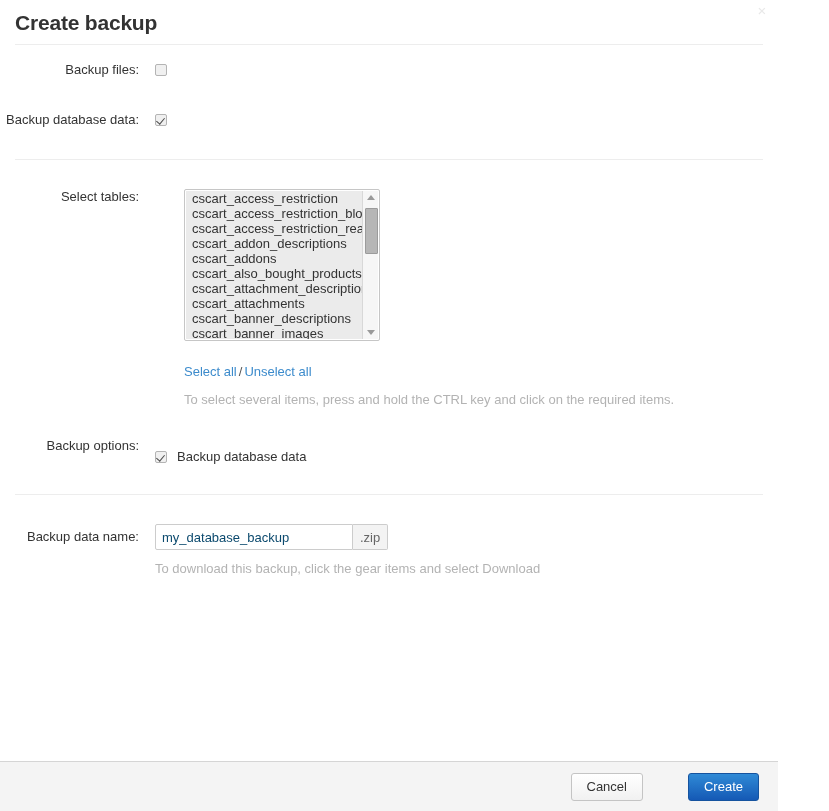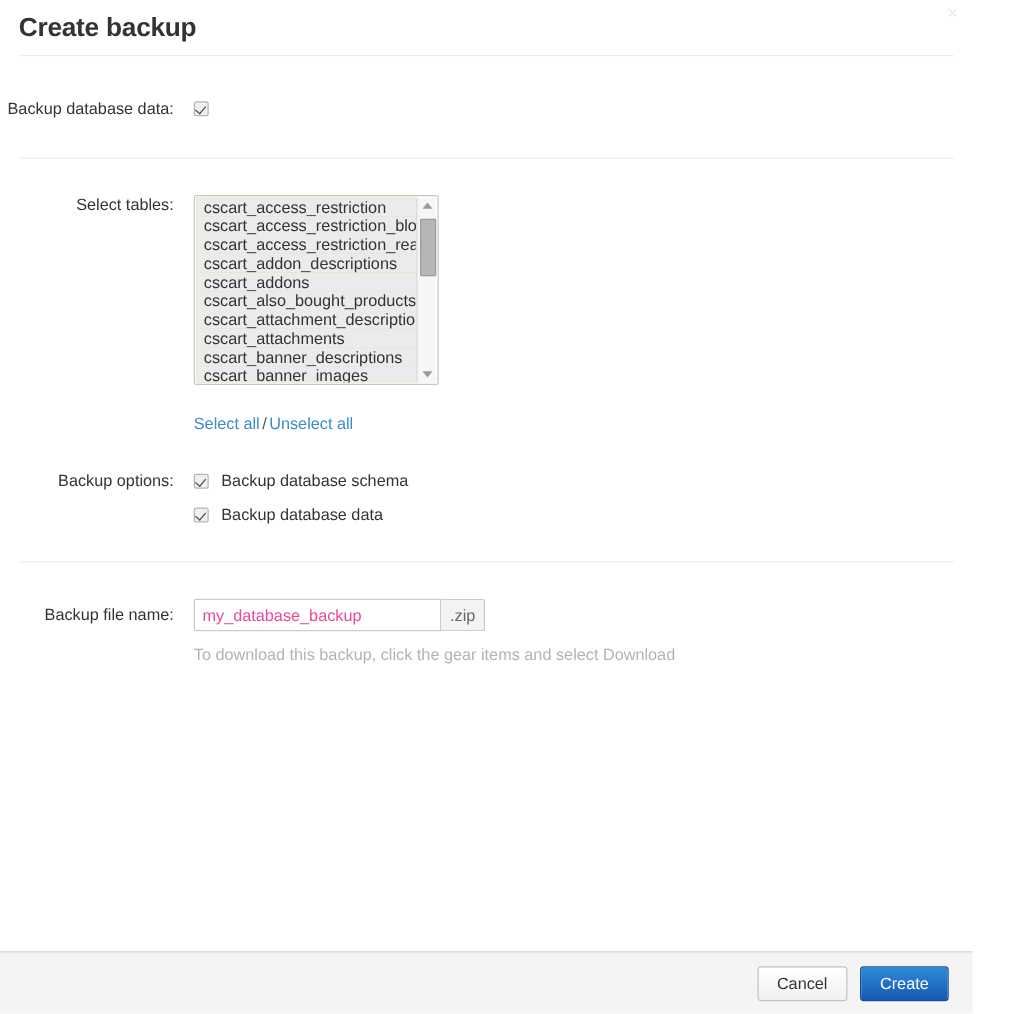--- a/index.html
+++ b/index.html
@@ -229,21 +229,21 @@
     height: 26px;
   }
   .text-input {
     width: 198px;
     box-sizing: border-box;
     height: 26px;
     border: 1px solid #cccccc;
     border-radius: 2px 0 0 2px;
     padding: 0 6px;
     font-size: 13px;
-    color: #ec4899;
+    color: #0c4a6e;
     font-family: "Liberation Sans", sans-serif;
     background: #ffffff;
     outline: none;
   }
   .input-addon {
     height: 26px;
     box-sizing: border-box;
     padding: 0 7px;
     border: 1px solid #cccccc;
     border-left: none;
@@ -280,46 +280,53 @@
   }
   .btn-default {
     background: linear-gradient(to bottom, #ffffff 0%, #f1f1f1 100%);
     border: 1px solid #c4c4c4;
     color: #333333;
   }
   .btn-primary {
     background: linear-gradient(to bottom, #2f8ad6 0%, #1559b5 100%);
     border: 1px solid #15539f;
     color: #ffffff;
+    margin-left: 35px;
   }
 </style>
 </head>
 <body>
 
 <div class="dialog">
 
   <div class="dialog-header">
     <h1 class="dialog-title">Create backup</h1>
     <span class="close-icon">×</span>
   </div>
   <div class="divider"></div>
 
   <div class="dialog-body">
 
+    <div class="form-row" style="margin-top:17px;">
+      <div class="control-label">Backup files:</div>
+      <div class="controls">
+        <span class="cb"></span>
+      </div>
+    </div>
 
     <div class="form-row" style="margin-top:34px;">
       <div class="control-label">Backup database data:</div>
       <div class="controls">
         <span class="cb checked"></span>
       </div>
     </div>
 
     <div class="divider" style="margin-top:31px;"></div>
 
-    <div class="form-row" style="margin-top:29px;">
+    <div class="form-row" style="margin-top:29px;gap:29px;">
       <div class="control-label">Select tables:</div>
       <div class="controls">
 
         <div class="listbox">
           <ul class="listbox-items">
             <li>cscart_access_restriction</li>
             <li>cscart_access_restriction_block</li>
             <li>cscart_access_restriction_reason</li>
             <li>cscart_addon_descriptions</li>
             <li>cscart_addons</li>
@@ -337,41 +344,38 @@
             <div class="sb-arrow down">
                 <i></i>
               </div>
           </div>
         </div>
 
         <div class="links-row">
           <a>Select all</a><span class="sep">/</span><a>Unselect all</a>
         </div>
 
+        <div class="hint" style="margin-top:12px;">To select several items, press and hold the CTRL key and click on the required items.</div>
       </div>
     </div>
 
     <div class="form-row" style="margin-top:30px;">
       <div class="control-label">Backup options:</div>
       <div class="controls">
-        <div class="opt-line">
-          <span class="cb checked"></span>
-          <span class="opt-label">Backup database schema</span>
-        </div>
         <div class="opt-line" style="margin-top:11px;">
           <span class="cb checked"></span>
           <span class="opt-label">Backup database data</span>
         </div>
       </div>
     </div>
 
     <div class="divider" style="margin-top:29px;"></div>
 
     <div class="form-row" style="margin-top:29px;">
-      <div class="control-label" style="padding-top:5px;">Backup file name:</div>
+      <div class="control-label" style="padding-top:5px;">Backup data name:</div>
       <div class="controls">
         <div class="input-group">
           <input class="text-input" type="text" value="my_database_backup" style="">
           <span class="input-addon">.zip</span>
         </div>
         <div class="hint" style="margin-top:11px;">To download this backup, click the gear items and select Download</div>
       </div>
     </div>
 
   </div>

